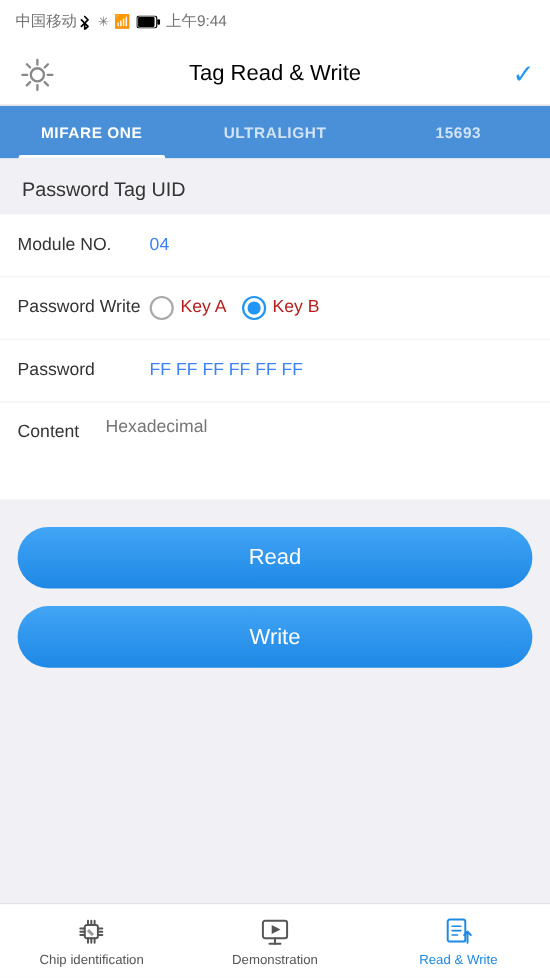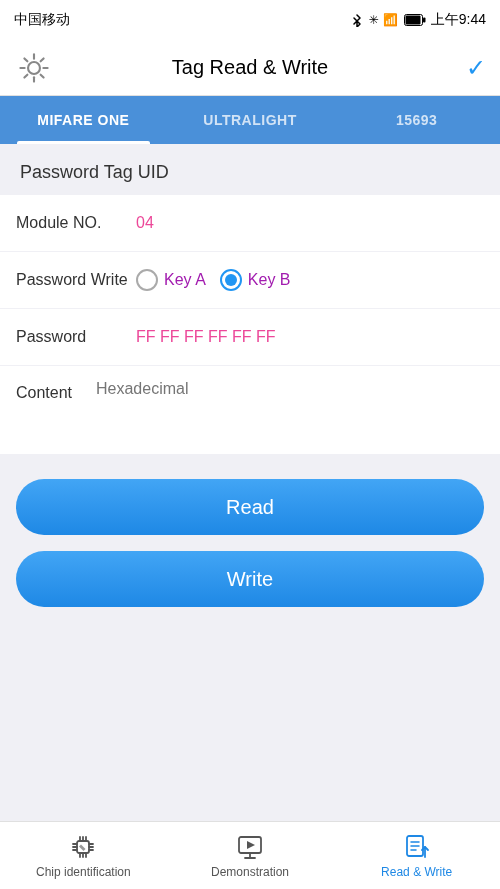--- a/index.html
+++ b/index.html
@@ -14,24 +14,23 @@
       position: relative;
     }
 
     
     .status-bar {
       width: 100%;
       height: 40px;
       background: #fff;
       display: flex;
       align-items: center;
-      justify-content: space-between;
       padding: 0 14px;
       font-size: 14px;
-      color: #000000;
+      color: #737373;
     }
     .status-left { font-size: 14px; }
     .status-right {
       display: flex;
       align-items: center;
       gap: 5px;
       font-size: 13px;
     }
 
     
@@ -138,38 +137,38 @@
       color: #333;
       min-width: 120px;
       flex-shrink: 0;
     }
 
     .form-input {
       flex: 1;
       border: none;
       outline: none;
       font-size: 16px;
-      color: #ec4899;
+      color: #3b82f6;
       background: transparent;
       padding: 10px 0;
     }
     .form-input::placeholder { color: #bbb; }
 
     
     .radio-group {
       display: flex;
       align-items: center;
       gap: 14px;
     }
     .radio-option {
       display: flex;
       align-items: center;
       gap: 6px;
       font-size: 16px;
-      color: #a21caf;
+      color: #b91c1c;
       cursor: pointer;
     }
     .radio-circle {
       width: 22px;
       height: 22px;
       border-radius: 50%;
       border: 2px solid #aaa;
       display: flex;
       align-items: center;
       justify-content: center;

